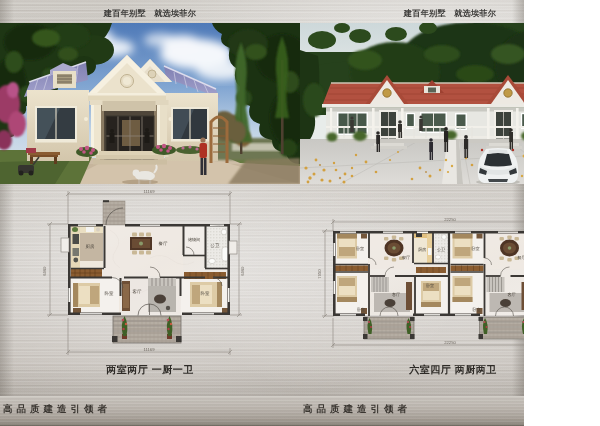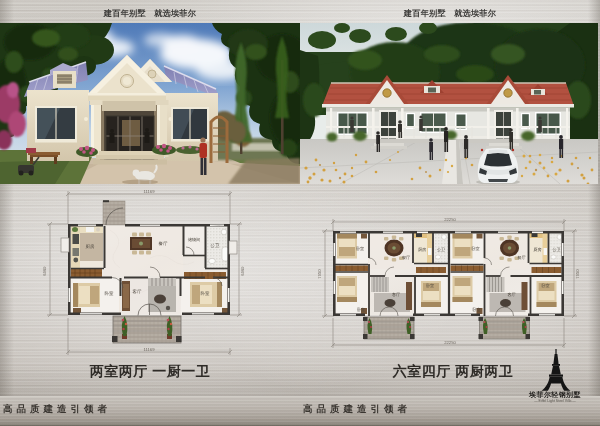--- a/index.html
+++ b/index.html
@@ -1,27 +1,27 @@
 <!DOCTYPE html>
 <html><head>
 <meta charset="utf-8">
 <style>
   html,body{margin:0;padding:0;}
-  #page{position:relative;width:600px;height:426px;overflow:hidden;
+  #page{position:relative;width:524px;height:426px;overflow:hidden;
     font-family:"Liberation Sans",sans-serif;
     background:
       radial-gradient(ellipse 480px 170px at 430px 50px, rgba(255,255,255,.55), rgba(255,255,255,0) 72%),
       radial-gradient(ellipse 430px 200px at 165px 270px, rgba(255,255,255,.55), rgba(255,255,255,0) 72%),
       radial-gradient(ellipse 380px 180px at 460px 290px, rgba(255,255,255,.4), rgba(255,255,255,0) 72%),
       repeating-linear-gradient(180deg, rgba(255,255,255,.22) 0px, rgba(255,255,255,0) 1px, rgba(120,112,104,.08) 2px, rgba(255,255,255,.10) 3px),
       repeating-linear-gradient(180deg, rgba(110,102,94,.10) 0px, rgba(255,255,255,.10) 2px, rgba(110,102,94,0) 5px),
       linear-gradient(180deg,#ccc8c2 0%,#d0ccc6 30%,#cac5bf 60%,#c2bcb5 85%,#ada7a0 94%,#9a948d 100%);}
   .edge{position:absolute;top:0;height:426px;pointer-events:none;}
   .slogan{position:absolute;top:7.5px;width:300px;text-align:center;font-size:8.2px;font-weight:bold;color:#3c3b39;letter-spacing:.2px;}
-  .caption{position:absolute;top:363px;width:300px;text-align:center;font-size:14px;font-weight:bold;color:#2e2b27;letter-spacing:.5px;}
+  .caption{position:absolute;top:363px;width:300px;text-align:center;font-size:10px;font-weight:bold;color:#2e2b27;letter-spacing:.5px;}
   .builder{position:absolute;top:403px;width:300px;text-align:left;font-size:9.5px;font-weight:bold;color:#3a3631;letter-spacing:4px;}
 </style>
 </head>
 <body>
 <div id="page">
 
   <div class="edge" style="left:0;width:14px;background:linear-gradient(90deg,rgba(90,84,76,.30),rgba(90,84,76,0));"></div>
 
   <div class="edge" style="right:0;width:12px;background:linear-gradient(270deg,rgba(90,84,76,.32),rgba(90,84,76,0));"></div>
 

